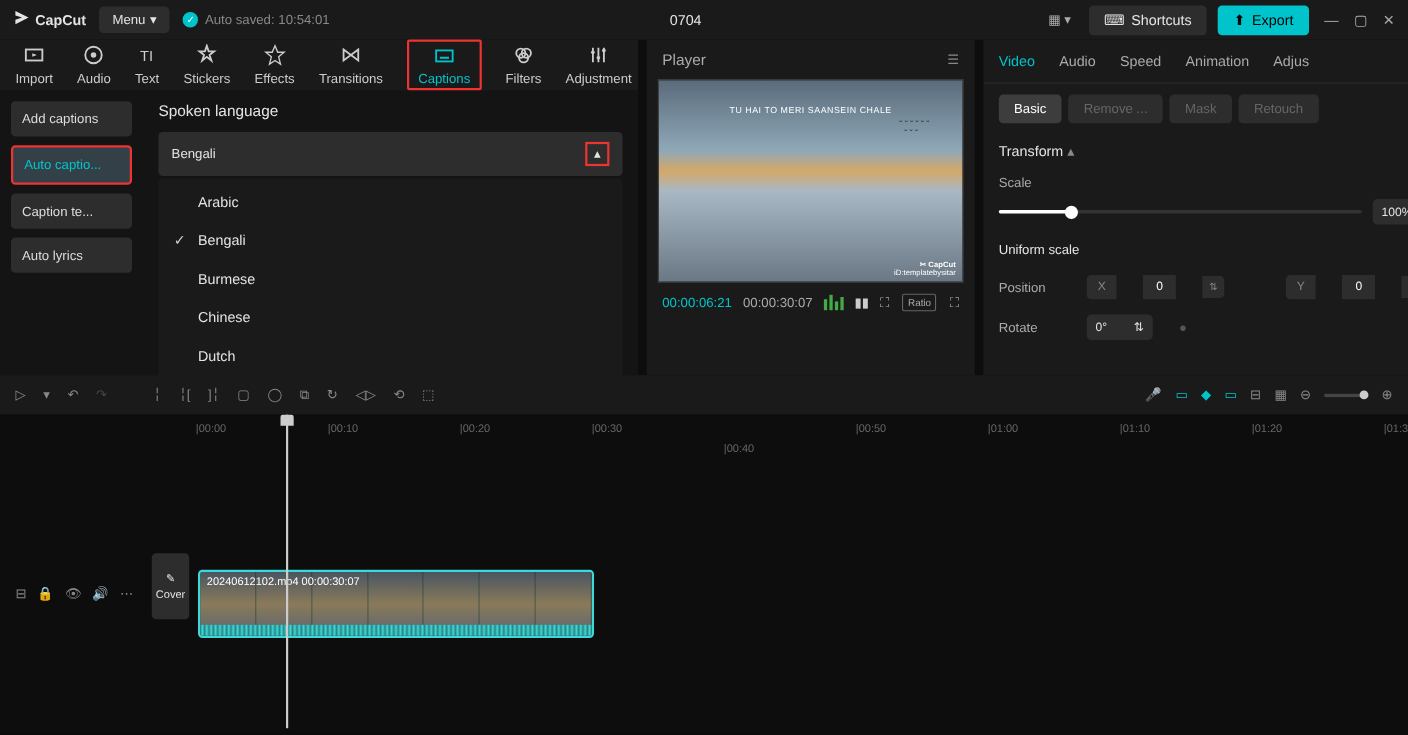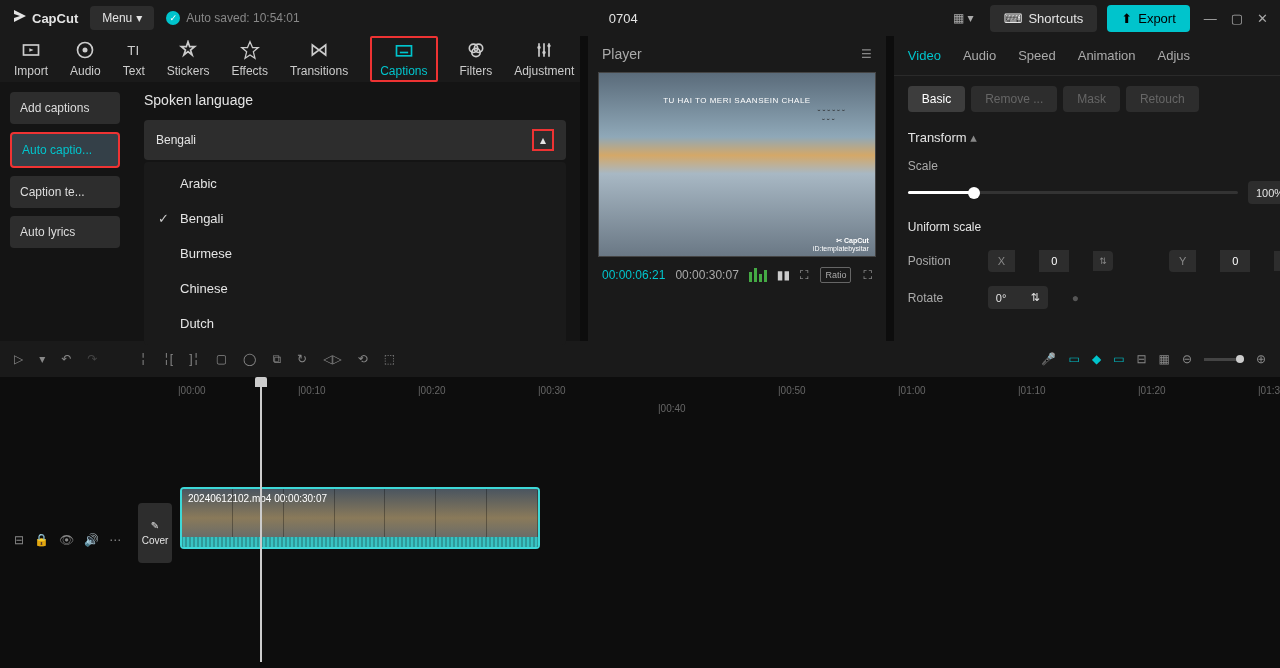--- a/index.html
+++ b/index.html
@@ -85,21 +85,21 @@
 .tool-ico{cursor:pointer;}
 .tool-active{color:#00c4cc;}
 
 .timeline{height:291px;background:#0d0d0d;}
 .ruler{height:26px;display:flex;align-items:center;padding-left:178px;position:relative;color:#666;font-size:10px;}
 .playhead{position:absolute;left:260px;top:0;width:2px;height:285px;background:#ccc;z-index:10;}
 .playhead::before{content:"";position:absolute;left:-5px;top:0;width:12px;height:10px;background:#ccc;border-radius:2px 2px 0 0;}
 .tracks{position:relative;height:240px;}
 .track-controls{position:absolute;left:14px;top:130px;display:flex;gap:10px;color:#888;}
 .cover-btn{position:absolute;left:138px;top:100px;width:34px;height:60px;background:#2d2d2d;border-radius:4px;display:flex;flex-direction:column;align-items:center;justify-content:center;gap:4px;font-size:10px;}
-.clip{position:absolute;left:180px;top:84px;width:360px;height:62px;background:#1a5f5f;border:2px solid #3dd8d8;border-radius:4px;overflow:hidden;}
+.clip{position:absolute;left:180px;top:115px;width:360px;height:62px;background:#1a5f5f;border:2px solid #3dd8d8;border-radius:4px;overflow:hidden;}
 .clip-label{position:absolute;left:6px;top:4px;font-size:10px;color:#fff;z-index:2;}
 .clip-thumbs{display:flex;height:100%;}
 .clip-thumb{flex:1;background:linear-gradient(to bottom,#4a5560 0%,#8a7a5a 50%,#5a6570 100%);border-right:1px solid rgba(0,0,0,0.3);}
 .clip-wave{position:absolute;bottom:0;left:0;right:0;height:10px;background:repeating-linear-gradient(90deg,#2a8585,#3dd8d8 2px,#2a8585 4px);}
 
 svg{fill:currentColor;}
 .eq-bars{display:flex;gap:2px;align-items:flex-end;}
 .eq-bar{width:3px;background:#4a4;}
 </style>
 </head>

